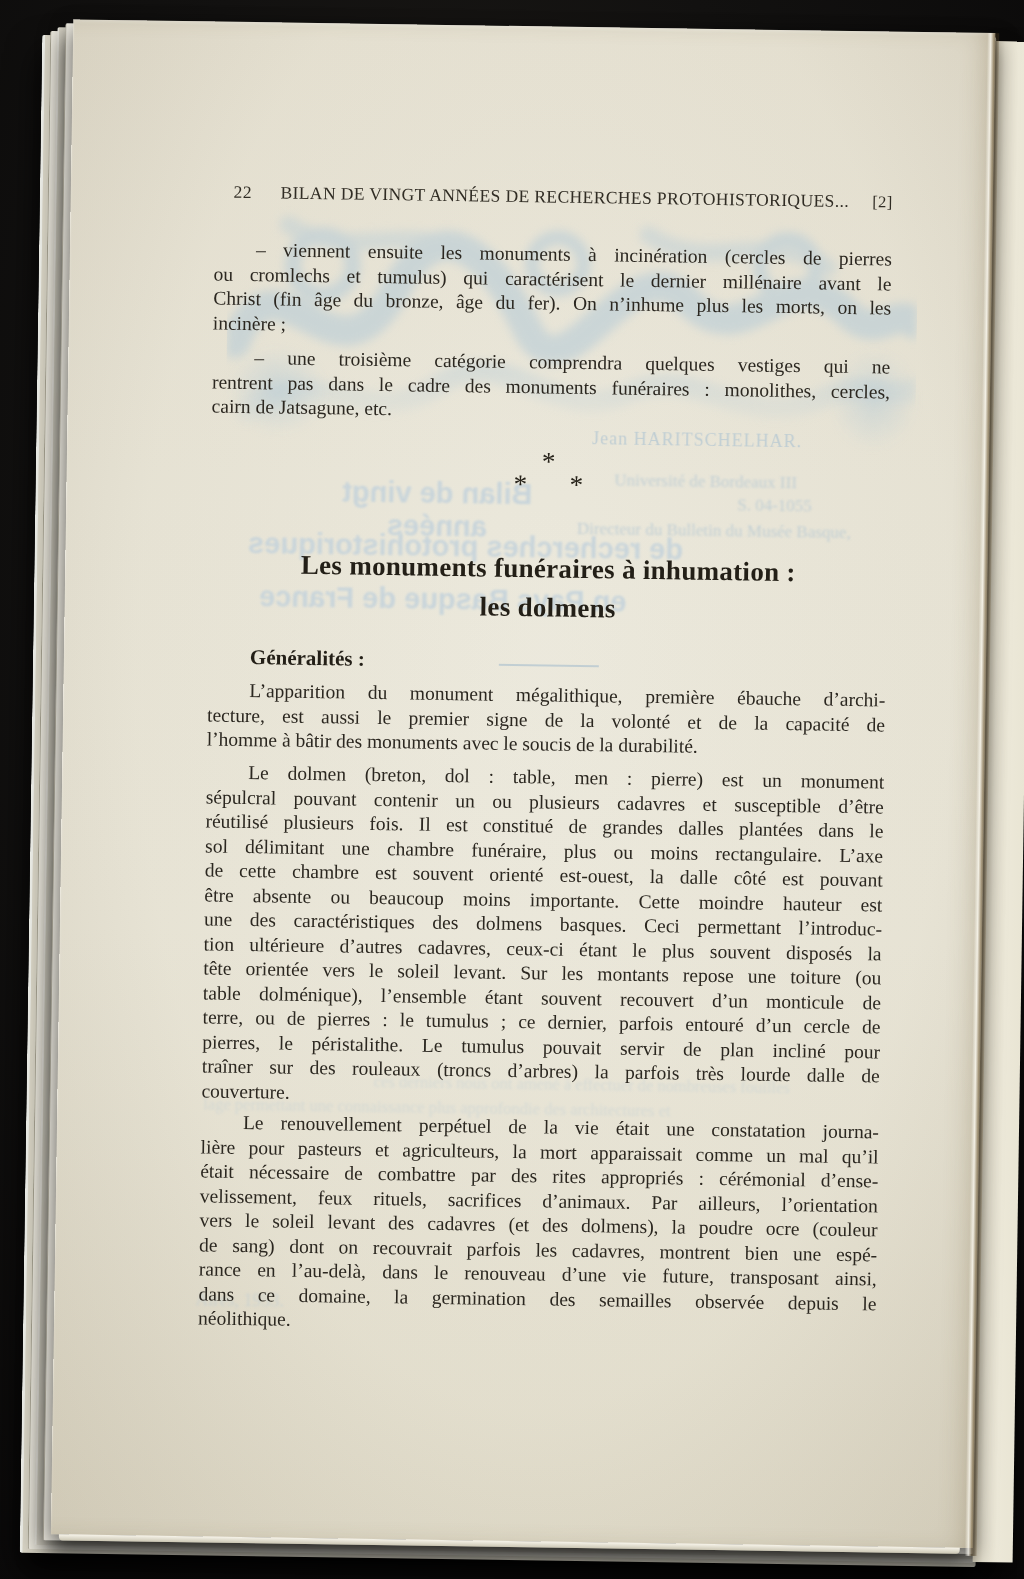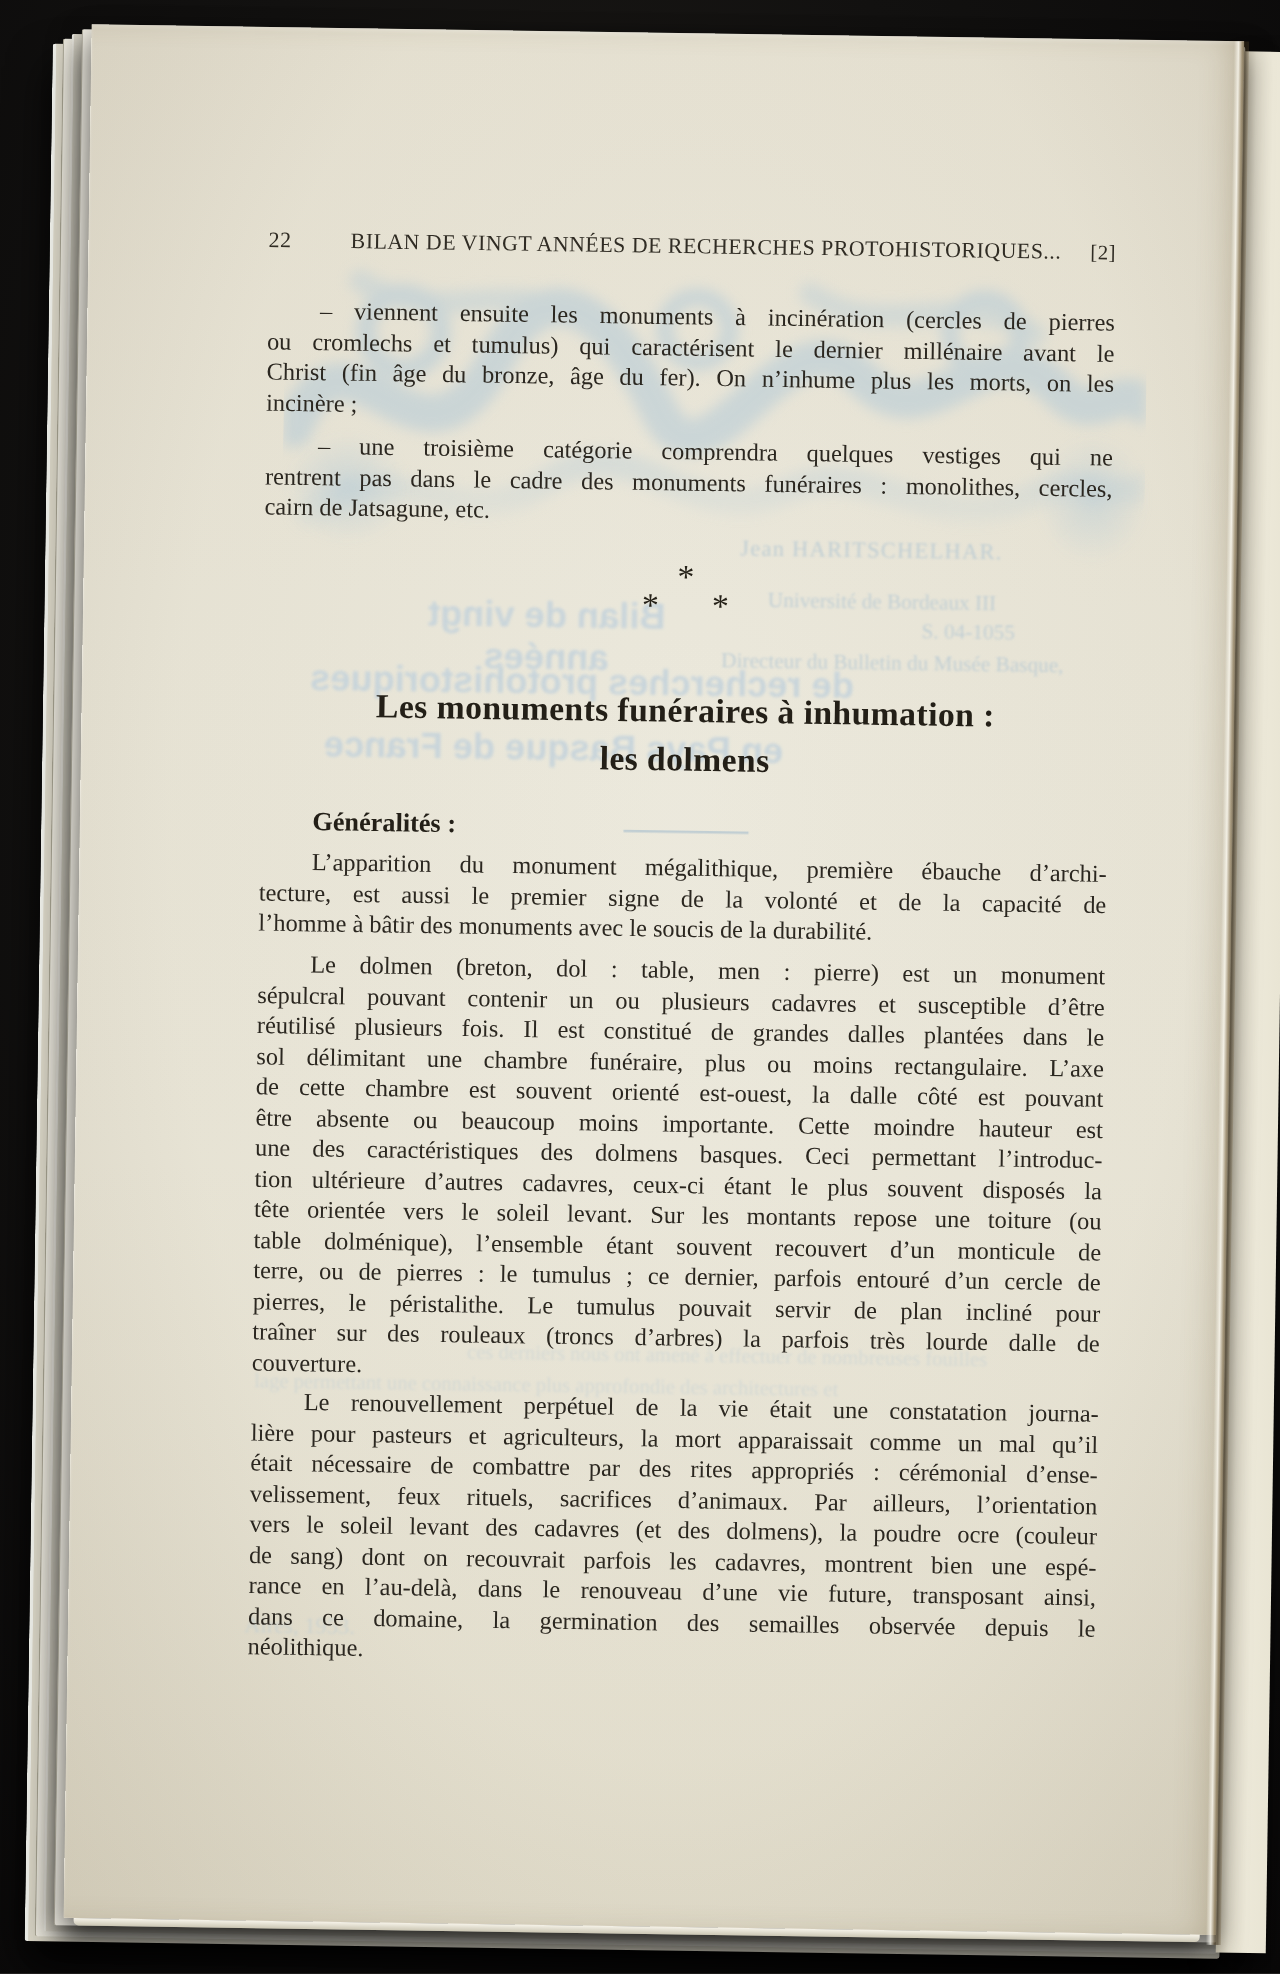--- a/index.html
+++ b/index.html
@@ -52,21 +52,21 @@
     background:linear-gradient(180deg,#f6f3e9,#ccc7b4); border-radius:0 0 4px 4px;
   }
 
   
   .content { position:absolute; inset:0; color:#2b2720; }
 
   .header-row {
     position:absolute; left:206px; top:186px; width:678px;
     display:flex; align-items:baseline; font-size:17.5px; letter-spacing:.4px; color:#302c24;
   }
-  .pagenum { width:56px; }
+  .pagenum { width:56px;text-align:center; }
   .runtitle { flex:1; text-align:center; white-space:nowrap; }
   .bracket { width:34px; text-align:right; font-size:16.5px; }
 
   .para { position:absolute; left:206px; width:678px; font-size:19.5px; line-height:24.5px; color:#2b2720; }
   .tline { text-align:justify; text-align-last:justify; height:24.5px; }
   .tline.last { text-align-last:left; }
   .tline.first { text-indent:42px; }
   .p1 { top:242px; } .p2 { top:350px; } .p3 { top:683px; } .p4 { top:765px; } .p5 { top:1115px; }
 
   .stars { position:absolute; left:206px; top:446px; width:678px; height:58px; font-size:27px; color:#262219; }

